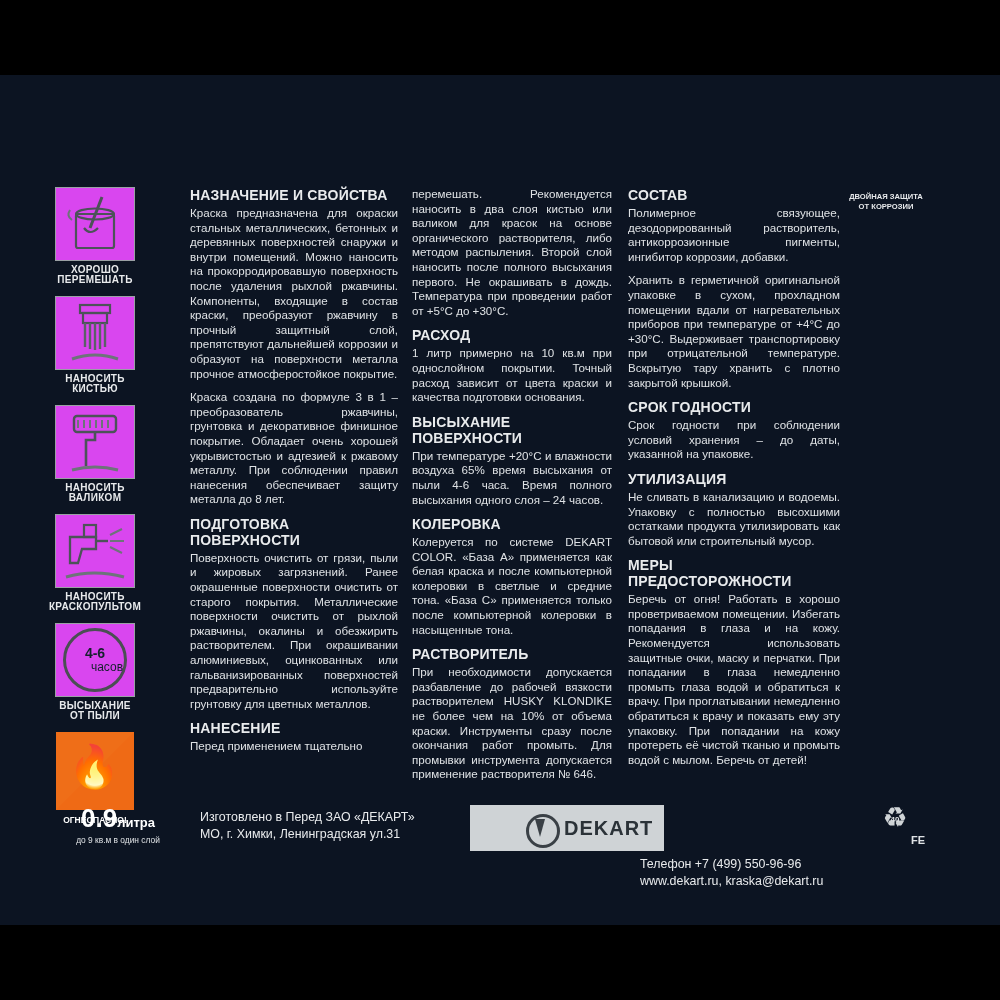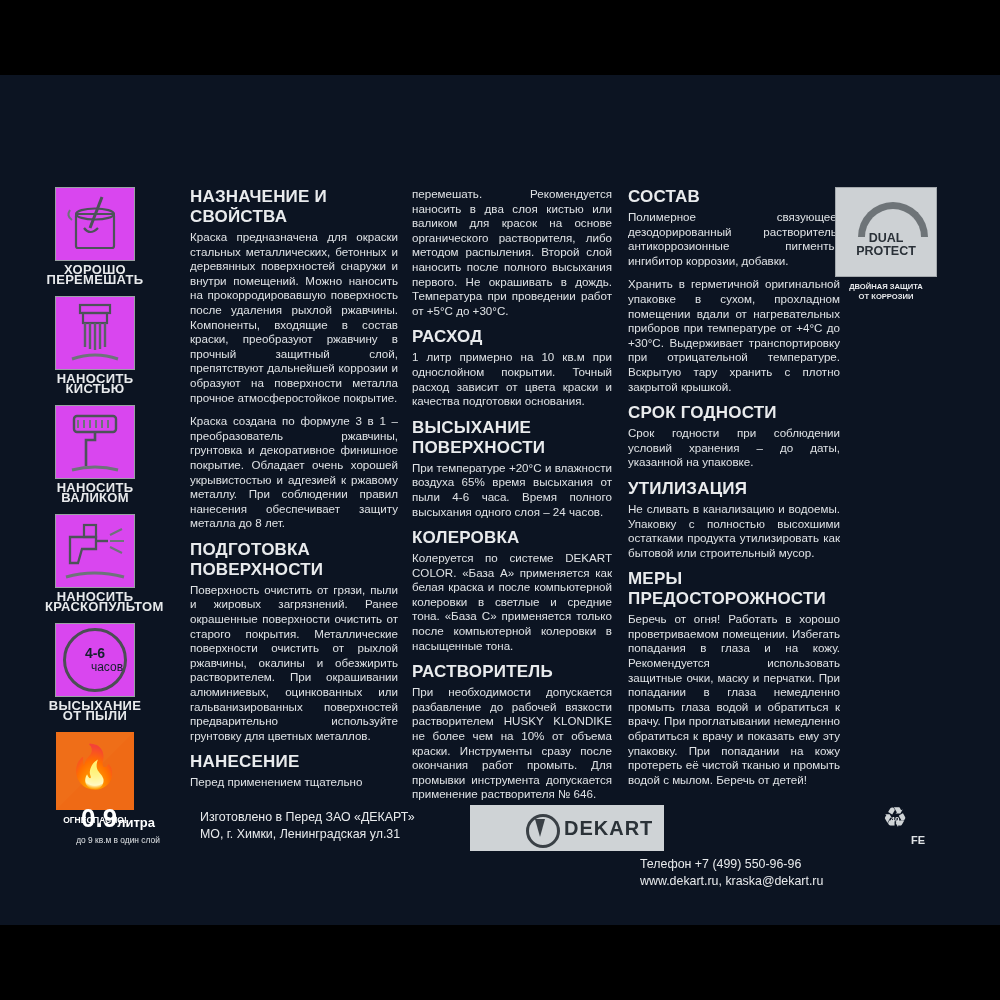--- a/index.html
+++ b/index.html
@@ -6,36 +6,36 @@
   body{width:1000px;height:1000px;font-family:"Liberation Sans",sans-serif;}
   .page{position:relative;width:1000px;height:1000px;background:#000;}
   .label{position:absolute;left:0;top:75px;width:1000px;height:850px;background:#0c1422;}
   .inner{position:absolute;left:20px;top:20px;width:960px;height:810px;}
 
   
   .icons{position:absolute;left:45px;top:110px;width:100px;}
   .ico-block{margin-bottom:11px;text-align:center;}
   .ico-box{width:78px;height:72px;background:#d946ef;border:1px solid #9aa0a4;margin:0 auto;
            display:flex;align-items:center;justify-content:center;position:relative;overflow:hidden;}
-  .ico-cap{color:#e8eaec;font-size:13px;font-weight:bold;letter-spacing:.3px;line-height:10px;margin-top:4px;text-transform:uppercase;}
+  .ico-cap{color:#e8eaec;font-size:10px;font-weight:bold;letter-spacing:.3px;line-height:10px;margin-top:4px;text-transform:uppercase;}
   .fire-box{width:78px;height:78px;background:#ef6a15;margin:0 auto;position:relative;}
   .fire-tri{position:absolute;left:0;top:0;width:0;height:0;border-left:78px solid #f07a22;border-bottom:78px solid transparent;opacity:.25;}
   .fire-glyph{position:absolute;left:0;top:6px;width:78px;text-align:center;font-size:42px;color:#111;line-height:58px;}
   .fire-cap{color:#fff;font-size:8.5px;font-weight:bold;margin-top:5px;}
   .clock{width:58px;height:58px;border:3px solid #4a4f53;border-radius:50%;display:flex;flex-direction:column;
          align-items:center;justify-content:center;color:#15202e;}
   .clock b{font-size:14px;line-height:13px;}
   .clock span{font-size:12px;margin-left:24px;}
 
   
   .col{position:absolute;top:110px;color:#e9ebed;}
   .col1{left:190px;width:208px;}
   .col2{left:412px;width:200px;}
   .col3{left:628px;width:212px;}
-  h2{font-size:17px;font-weight:bold;margin:0 0 3px 0;letter-spacing:.2px;text-transform:uppercase;}
+  h2{font-size:14px;font-weight:bold;margin:0 0 3px 0;letter-spacing:.2px;text-transform:uppercase;}
   p.body{font-size:11.6px;line-height:14.6px;margin:0 0 9px 0;text-align:justify;color:#dfe2e5;}
 
   
   .dual{position:absolute;right:42px;top:112px;width:104px;text-align:center;}
   .dual-box{width:100px;height:88px;background:#cdd1d4;border:1px solid #a4a9ad;margin:0 auto;position:relative;}
   .dual-arc{position:absolute;left:22px;top:14px;width:56px;height:28px;border:7px solid #6e7478;border-bottom:none;border-radius:56px 56px 0 0;}
   .dual-txt{position:absolute;left:0;top:44px;width:100px;color:#2a3138;font-size:12.5px;font-weight:bold;line-height:13px;}
   .dual-cap{color:#e8eaec;font-size:7.6px;font-weight:bold;line-height:10px;margin-top:5px;}
 
   
@@ -170,27 +170,20 @@
         <p class="body">Хранить в герметичной оригинальной упаковке в сухом, прохладном помещении вдали от нагревательных приборов при температуре от +4°С до +30°С. Выдерживает транспортировку при отрицательной температуре. Вскрытую тару хранить с плотно закрытой крышкой.</p>
         <h2>СРОК ГОДНОСТИ</h2>
         <p class="body">Срок годности при соблюдении условий хранения – до даты, указанной на упаковке.</p>
         <h2>УТИЛИЗАЦИЯ</h2>
         <p class="body">Не сливать в канализацию и водоемы. Упаковку с полностью высохшими остатками продукта утилизировать как бытовой или строительный мусор.</p>
         <h2>МЕРЫ ПРЕДОСТОРОЖНОСТИ</h2>
         <p class="body">Беречь от огня! Работать в хорошо проветриваемом помещении. Избегать попадания в глаза и на кожу. Рекомендуется использовать защитные очки, маску и перчатки. При попадании в глаза немедленно промыть глаза водой и обратиться к врачу. При проглатывании немедленно обратиться к врачу и показать ему эту упаковку. При попадании на кожу протереть её чистой тканью и промыть водой с мылом. Беречь от детей!</p>
       </div>
 
       <div class="dual" style="top:92px;">
-        <div class="dual-box">
-          <div class="dual-arc"></div>
-          <div class="dual-txt">
-            <div>DUAL</div>
-            <div>PROTECT</div>
-          </div>
-        </div>
         <div class="dual-cap">
           <div>ДВОЙНАЯ ЗАЩИТА</div>
           <div>ОТ КОРРОЗИИ</div>
         </div>
       </div>
 
       <div class="footer" style="top:690px;">
         <div class="vol">
           <span class="n">0.9</span><span class="u">литра</span>
           <div class="s">до 9 кв.м в один слой</div>

